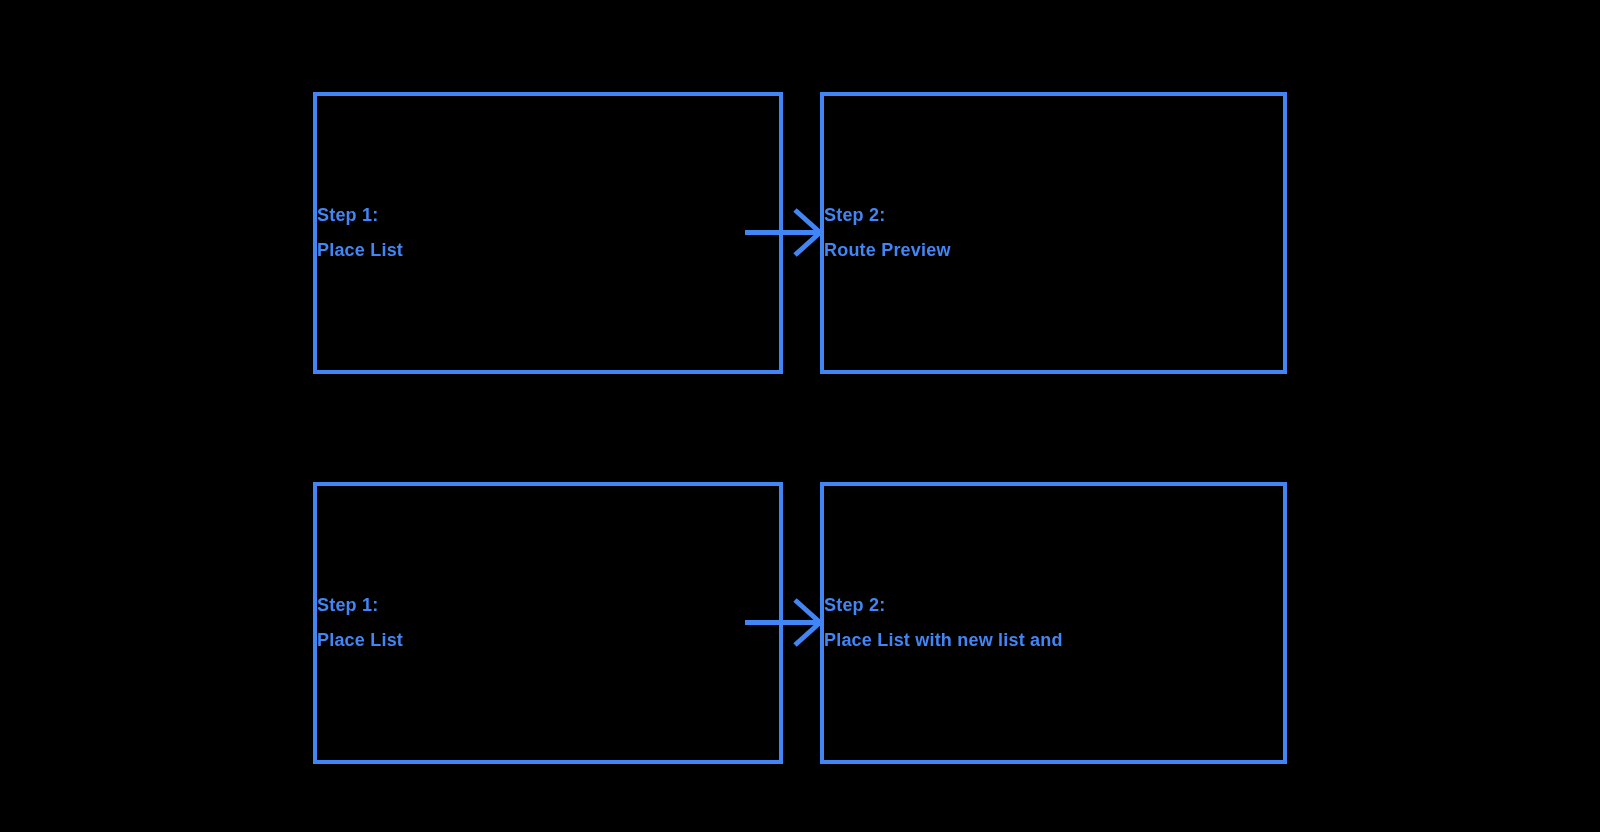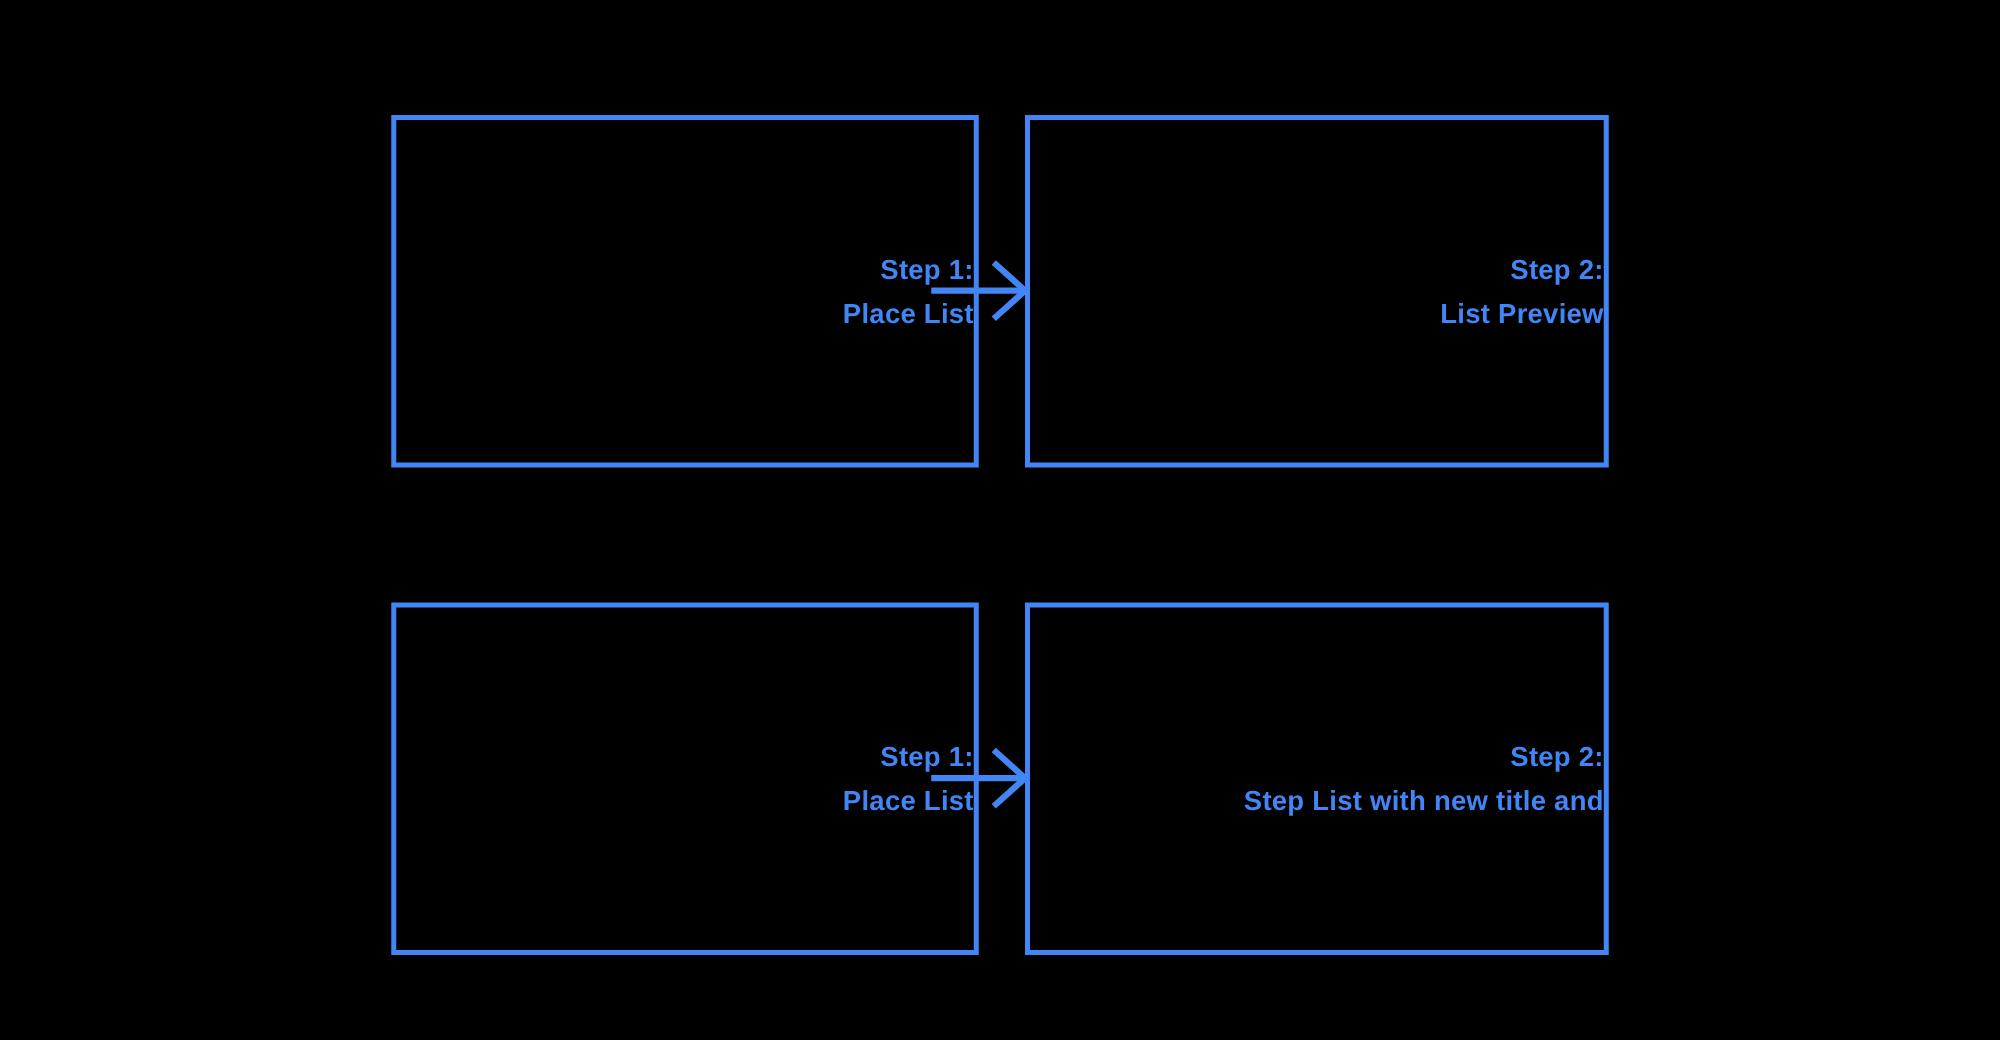--- a/index.html
+++ b/index.html
@@ -26,23 +26,23 @@
     position: absolute;
     border: 4px solid var(--accent);
     box-sizing: border-box;
     background: transparent;
   }
   .flow-box .label {
     position: absolute;
     left: 0;
     right: 0;
     top: 102px;
-    text-align: right;
+    text-align: left;
     font-weight: bold;
-    font-size: 22px;
+    font-size: 18px;
     line-height: 35px;
     color: var(--accent);
     letter-spacing: 0.2px;
   }
   #box-flow1-from { left: 313px; top:  92px; width: 470px; height: 282px; }
   #box-flow1-to   { left: 820px; top:  92px; width: 467px; height: 282px; }
   #box-flow2-from { left: 313px; top: 482px; width: 470px; height: 282px; }
   #box-flow2-to   { left: 820px; top: 482px; width: 467px; height: 282px; }
 
   .arrow {
@@ -75,36 +75,36 @@
   </div>
 
   <svg class="arrow" id="arrow-flow1" viewBox="0 0 85 55">
     <line x1="5" y1="27.5" x2="77" y2="27.5"></line>
     <polyline points="55,5 80,27.5 55,50"></polyline>
   </svg>
 
   <div class="flow-box" id="box-flow1-to">
     <div class="label">
       <div>Step 2:</div>
-      <div>List Preview</div>
+      <div>Route Preview</div>
     </div>
   </div>
 
   <div class="flow-box" id="box-flow2-from">
     <div class="label">
       <div>Step 1:</div>
       <div>Place List</div>
     </div>
   </div>
 
   <svg class="arrow" id="arrow-flow2" viewBox="0 0 85 55">
     <line x1="5" y1="27.5" x2="77" y2="27.5"></line>
     <polyline points="55,5 80,27.5 55,50"></polyline>
   </svg>
 
   <div class="flow-box" id="box-flow2-to">
     <div class="label">
       <div>Step 2:</div>
-      <div>Step List with new title and</div>
+      <div>Place List with new list and</div>
     </div>
   </div>
 
 </div>
 
 </body></html>

